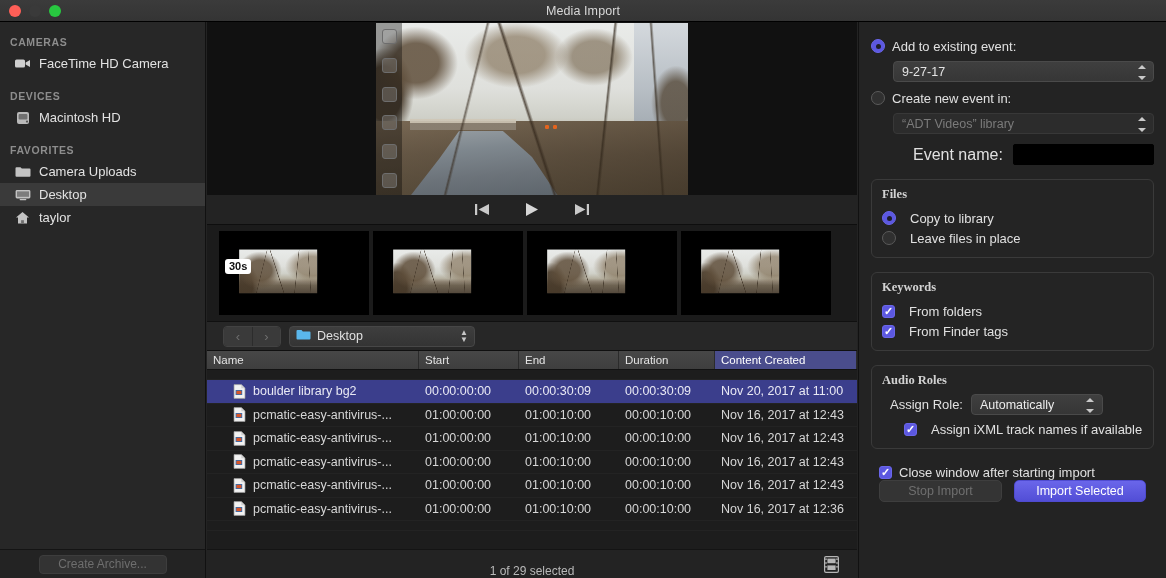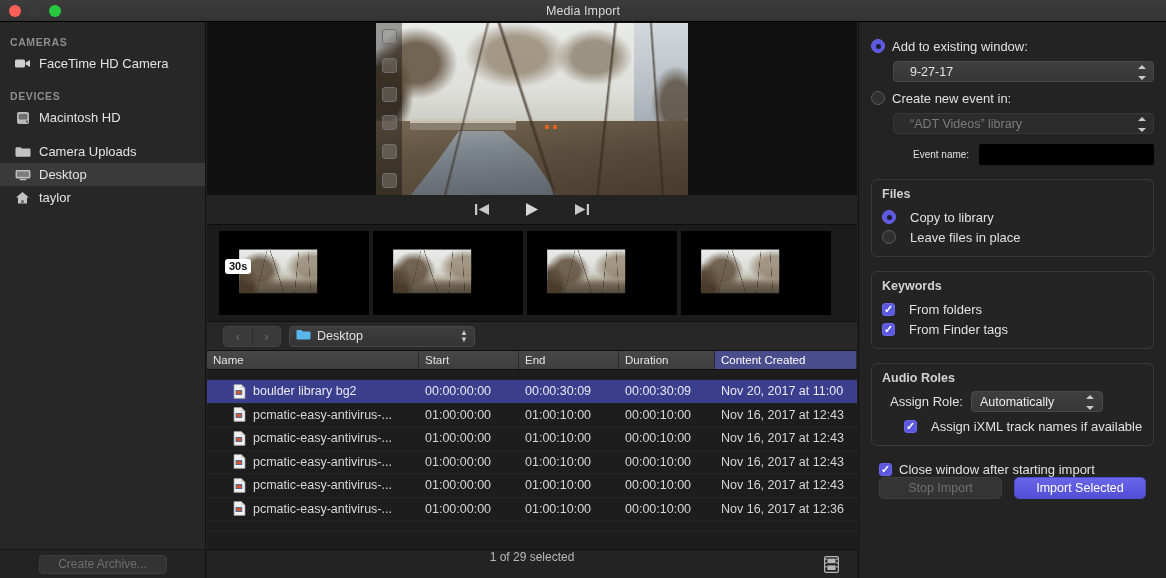--- a/index.html
+++ b/index.html
@@ -210,21 +210,21 @@
   .trow.sel { background: #3b3e8c; color: #e9e9f4; }
   .trow.clipped { height: 10px; overflow: hidden; }
   .td { padding-left: 6px; display: flex; align-items: center; overflow: hidden; white-space: nowrap; }
   .trow .c-name { padding-left: 26px; gap: 7px; }
   .fileico { width: 13px; height: 15px; flex: 0 0 13px; }
 
   
   .statusbar {
     position: absolute; left: 207px; top: 549px; width: 650px; height: 29px;
     background: #232323; border-top: 1px solid #141414;
-    display: flex; align-items: flex-start; justify-content: center;
+    display: flex; align-items: flex-end; justify-content: center;
     color: #b9b9b9; font-size: 12px; position: absolute;
   }
   .film-icon-btn { position: absolute; right: 18px; top: 6px; }
 
   
   .inspector {
     position: absolute; top: 22px; left: 858px; width: 308px; height: 556px;
     background: #232323; border-left: 1px solid #111;
     padding: 14px 12px 0 12px;
   }
@@ -234,41 +234,41 @@
     border: 1px solid #5a5a5a; background: #303030; flex: 0 0 14px;
     display: flex; align-items: center; justify-content: center;
   }
   .radio.on { background: #5c58e0; border-color: #6a66ea; }
   .radio.on::after { content:""; width: 5px; height: 5px; border-radius: 50%; background: #1e1e2a; }
   .lbl { font-size: 13px; color: #e0e0e0; }
 
   .popup {
     height: 21px; border-radius: 4px; margin: 5px 0 2px 22px;
     background: linear-gradient(#3f3f3f,#363636); border: 1px solid #4a4a4a;
-    display: flex; align-items: center; padding: 0 16px;
+    display: flex; align-items: center; padding: 0 8px;
     color: #e4e4e4; font-size: 12.5px; position: relative;
   }
   .popup.disabled { background: #2c2c2c; border-color: #383838; color: #7b7b7b; }
   .stepper {
     position: absolute; right: 7px; top: 3px; width: 9px; height: 15px;
     display: flex; flex-direction: column; justify-content: space-between; align-items: center;
   }
   .stepper i { display: block; width: 0; height: 0; border-left: 4px solid transparent; border-right: 4px solid transparent; }
   .stepper i.up { border-bottom: 4px solid #c9c9c9; }
   .stepper i.dn { border-top: 4px solid #c9c9c9; }
 
   .evname-row { display: flex; align-items: center; gap: 10px; margin-top: 10px; }
-  .evname-label { font-size: 10px; color: #e0e0e0; margin-left: 42px; }
+  .evname-label { font-size: 16px; color: #e0e0e0; margin-left: 42px; }
   .evname-field { flex: 1; height: 21px; background: #000; border: 1px solid #000; border-radius: 2px; }
 
   .group {
     border: 1px solid #3a3a3a; border-radius: 6px;
     padding: 7px 10px 9px 10px; margin-top: 14px; background: #242424;
   }
-  .group-title { font-size: 12.5px; font-weight: bold; color: #d2d2d2; margin-bottom: 6px; }
+  .group-title { font-size: 12.5px; font-weight: bold; color: #d2d2d2; margin-bottom: 6px; font-family: Liberation Serif, serif; }
   .chk-row { display: flex; align-items: center; gap: 14px; height: 20px; }
   .chk {
     width: 13px; height: 13px; border-radius: 3px; flex: 0 0 13px;
     border: 1px solid #5a5a5a; background: #303030;
     display: flex; align-items: center; justify-content: center;
   }
   .chk.on { background: #5c58e0; border-color: #6a66ea; }
   .chk.on::after { content: "✓"; color: #fff; font-size: 11px; line-height: 11px; font-weight: bold; }
   .indent { margin-left: 22px; }
 
@@ -323,20 +323,21 @@
         <svg width="14" height="14" viewBox="0 0 14 14">
             <rect x="1" y="1" width="12" height="12" rx="2" fill="#b9b9b9"></rect>
             <rect x="2.6" y="3" width="8.8" height="5.4" rx="1" fill="#6f6f6f"></rect>
             <circle cx="11" cy="10.6" r="1.1" fill="#555"></circle>
           </svg>
       </span>
       <span>Macintosh HD</span>
     </div>
     <div class="sb-gap"></div>
 
+    <div class="sb-head">FAVORITES</div>
     <div class="sb-item">
       <span class="sb-ico">
         <svg width="16" height="12" viewBox="0 0 16 12">
             <path d="M0.5 2.2a1 1 0 011-1h4l1.3 1.4h7.7a1 1 0 011 1v6.2a1 1 0 01-1 1H1.5a1 1 0 01-1-1z" fill="#c3c3c3"></path>
           </svg>
       </span>
       <span>Camera Uploads</span>
     </div>
     <div class="sb-item sel">
       <span class="sb-ico">
@@ -653,21 +654,21 @@
           <rect x="12.3" y="6.2" width="1.4" height="1.6" fill="#b6b6b6"></rect>
           <rect x="12.3" y="10" width="1.4" height="1.6" fill="#b6b6b6"></rect>
         </svg>
     </span>
   </div>
 
   <div class="inspector">
 
     <div class="radio-row">
       <span class="radio on"></span>
-      <span class="lbl">Add to existing window:</span>
+      <span class="lbl">Add to existing event:</span>
     </div>
     <div class="popup">
       <span>9-27-17</span>
       <span class="stepper">
           <i class="up"></i>
           <i class="dn"></i>
         </span>
     </div>
 
     <div class="radio-row" style="margin-top:6px">

